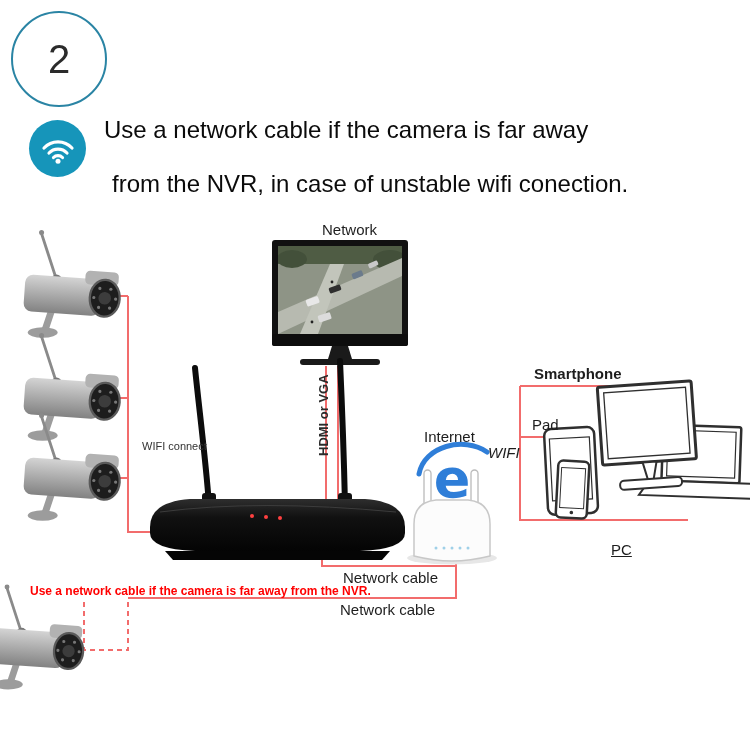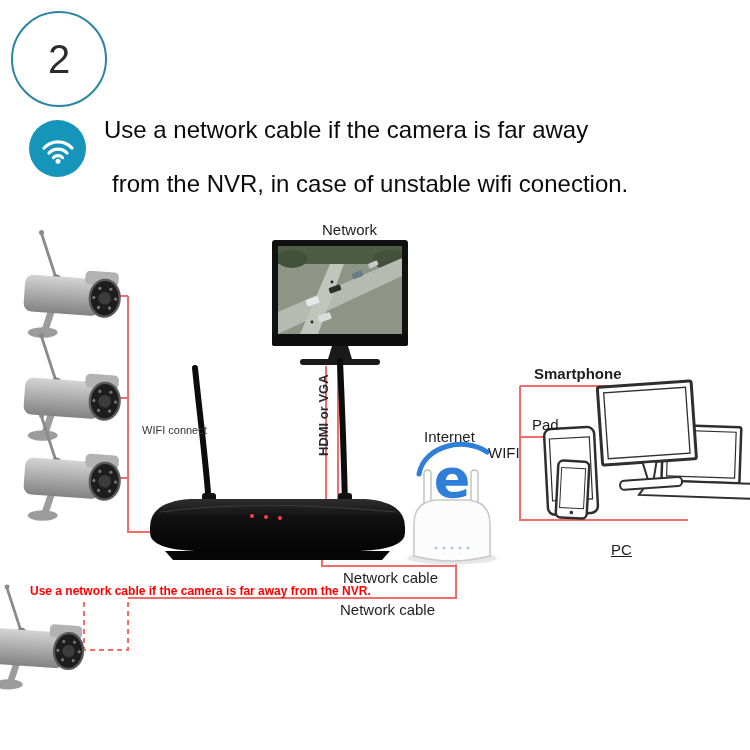--- a/index.html
+++ b/index.html
@@ -7,21 +7,21 @@
         font-family:"Liberation Sans",sans-serif;color:#1a1a1a;}
   .step-badge{position:absolute;left:11px;top:11px;width:92px;height:92px;border:2.5px solid #2a84a4;
         border-radius:50%;display:flex;align-items:center;justify-content:center;
         font-size:40px;font-weight:400;color:#2b2b2b;background:#fff;}
   .wifi-badge{position:absolute;left:29px;top:120px;width:57px;height:57px;border-radius:50%;
         background:#1695ba;display:flex;align-items:center;justify-content:center;}
   .instr{position:absolute;font-size:24px;color:#0b0b0b;white-space:nowrap;}
   .instr.l1{left:104px;top:116px;}
   .instr.l2{left:112px;top:170px;}
   .lbl{position:absolute;font-size:15px;color:#1d1d1d;white-space:nowrap;}
-  .lbl.small{font-size:11px;color:#333;}
+  .lbl.small{font-size:11px;color:#333;margin-top:16px;}
   .lbl.hdmi{left:316px;top:456px;transform:rotate(-90deg);transform-origin:0 0;
         font-size:13px;font-weight:700;color:#2b2b2b;}
   .lbl.rednote{left:30px;top:584px;font-size:12px;font-weight:700;color:#ff0000;}
   svg.diagram{position:absolute;left:0;top:0;}
 </style>
 </head>
 <body>
 
 <div class="page">
 
@@ -163,21 +163,21 @@
         <rect x="560.5" y="468" width="24" height="40" stroke-width="1"></rect>
         <circle cx="572.5" cy="512.5" r="1.8" fill="#2f2f2f" stroke="none"></circle>
       </g>
     </g>
   </svg>
 
   <div class="lbl" style="left:322px;top:221px;">Network</div>
   <div class="lbl hdmi">HDMI or VGA</div>
   <div class="lbl small" style="left:142px;top:424px;">WIFI connect</div>
   <div class="lbl" style="left:424px;top:428px;text-align:right;">Internet</div>
-  <div class="lbl" style="left:488px;top:444px;">WIFI</div>
+  <div class="lbl" style="left:488px;top:444px;font-style:italic;">WIFI</div>
   <div class="lbl" style="left:534px;top:365px;font-weight:bold;">Smartphone</div>
   <div class="lbl" style="left:532px;top:416px;">Pad</div>
   <div class="lbl" style="left:611px;top:541px;text-decoration:underline;">PC</div>
   <div class="lbl" style="left:343px;top:569px;">Network cable</div>
   <div class="lbl" style="left:340px;top:601px;">Network cable</div>
   <div class="lbl rednote">Use a network cable if the camera is far away from the NVR.</div>
 
 </div>
 
 </body></html>

